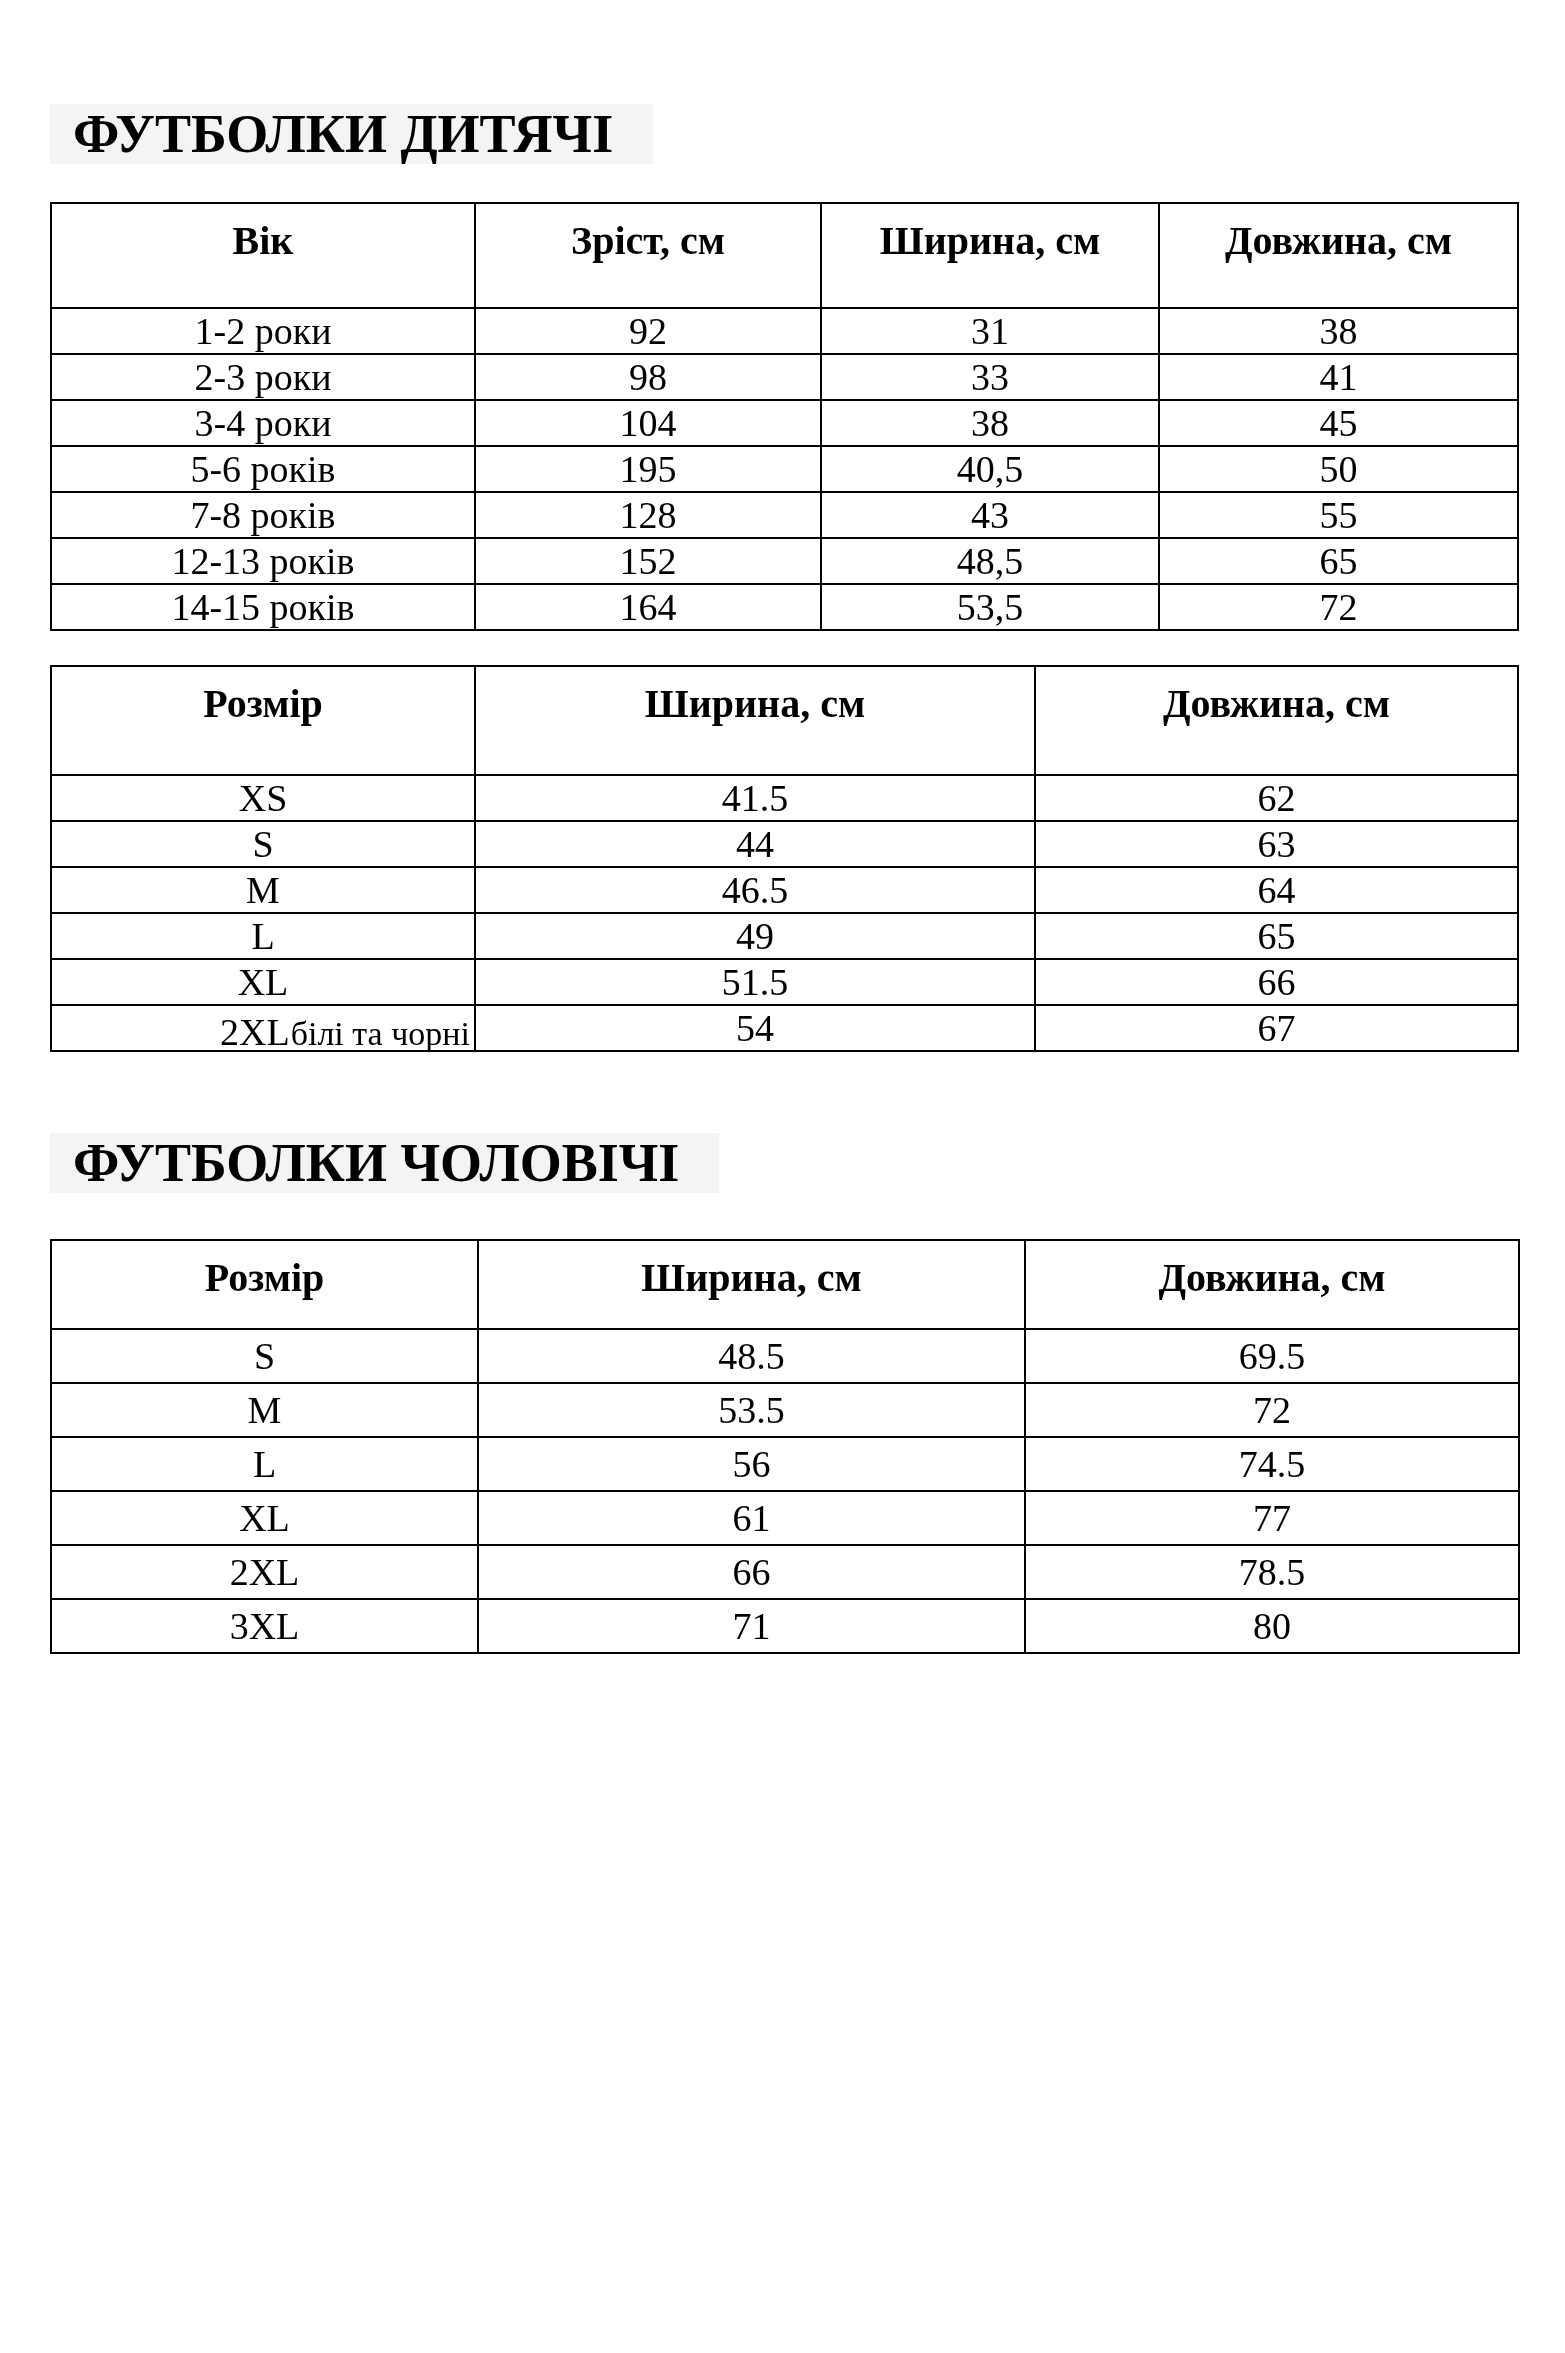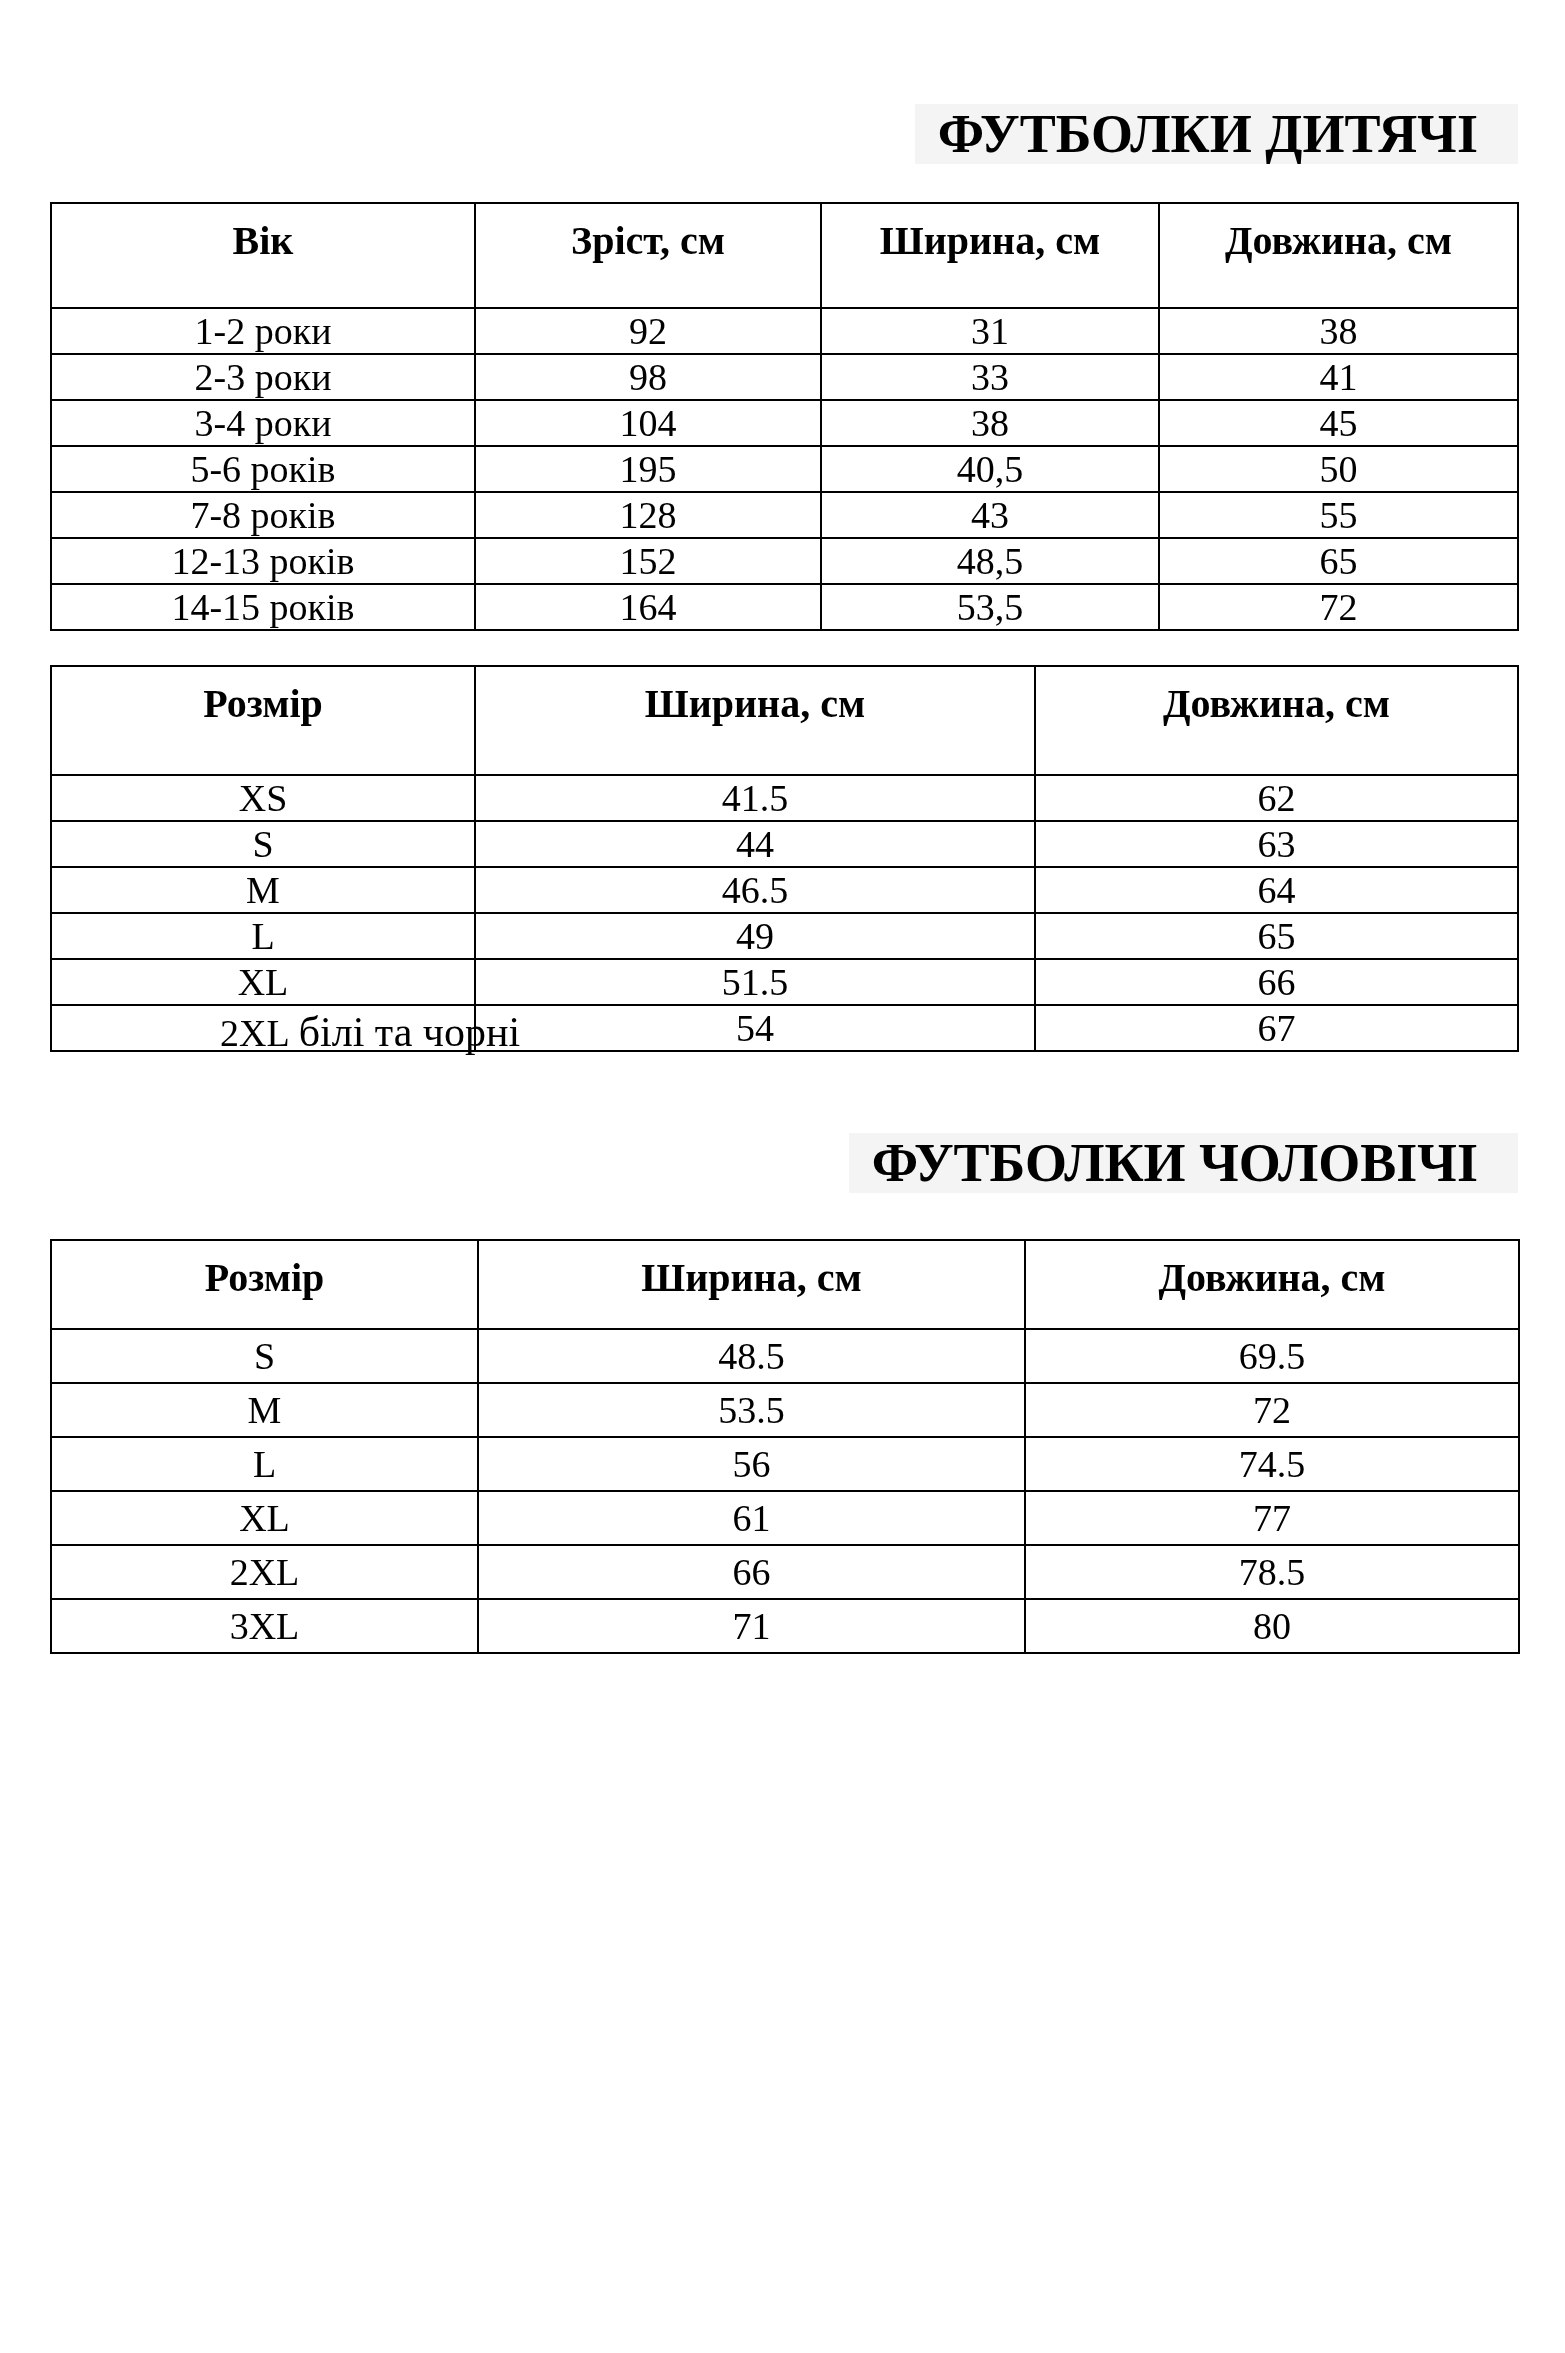--- a/index.html
+++ b/index.html
@@ -3,21 +3,21 @@
 <meta charset="utf-8">
 <style>
   html,body { margin:0; padding:0; background:#ffffff; }
   .page {
     position:relative;
     width:1566px; height:2354px;
     background:#ffffff; color:#000000;
     font-family:"Liberation Serif","DejaVu Serif",serif;
     overflow:hidden;
   }
-  .title-row { margin-left:50px; width:1468px; text-align:right; }
+  .title-row { margin-left:50px; width:1468px; text-align:left; }
   .title-row.t1 { padding-top:104px; }
   .title-row.t2 { padding-top:197px; }
   .title-row.t3 { padding-top:81px; }
   .title-hl {
     display:inline-block;
     background:#f4f4f4;
     font-weight:bold;
     font-size:54px;
     line-height:60px;
     padding:0 40px 0 23px;
@@ -61,21 +61,21 @@
   td.note-cell { position:relative; }
   .note-abs {
     position:absolute;
     left:168px; top:-1.5px;
     line-height:54px;
     white-space:nowrap;
     z-index:5;
     text-align:left;
   }
   .note-size { font-size:38px; }
-  .note-big  { font-size:42px; margin-left:9px;font-family:Liberation Serif, serif; }
+  .note-big  { font-size:34px; margin-left:1px;font-family:Liberation Serif, serif; }
 </style>
 </head>
 <body>
 
 <div class="page">
 
   <div class="title-row t1">
     <span class="title-hl">ФУТБОЛКИ ДИТЯЧІ</span>
   </div>
   <table class="sz tb1">

